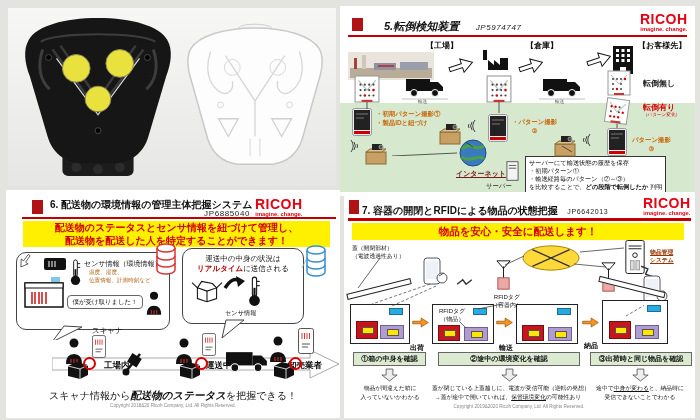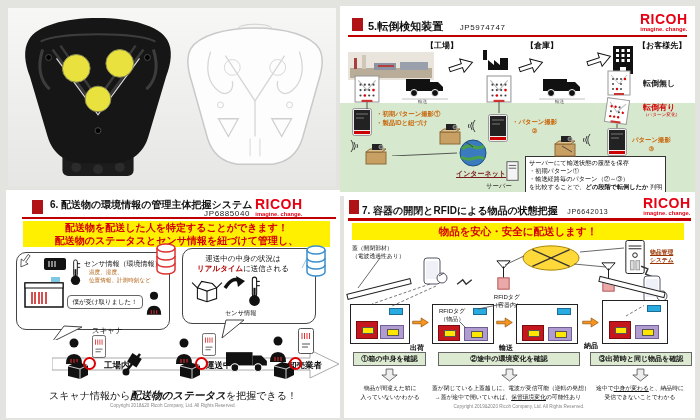--- a/index.html
+++ b/index.html
@@ -73,21 +73,21 @@
       <path d="M38 100 L58 100 L48 118 Z M112 100 L92 100 L102 118 Z" fill="none" stroke="#cfcfcf" stroke-width="1.3"></path>
       <path d="M70 120 L70 138 M80 120 L80 138" stroke="#d6d6d6" fill="none"></path>
       <circle cx="40" cy="86" r="3" fill="none" stroke="#d6d6d6"></circle>
       <circle cx="110" cy="86" r="3" fill="none" stroke="#d6d6d6"></circle>
     </svg>
   </div>
 
   <div class="panel" style="left:340px;top:6px;width:355px;height:190px;">
     <div class="band" style="left:0;top:97px;width:355px;height:89px;"></div>
     <div class="sq" style="left:12px;top:12px;width:11px;height:13px;"></div>
-    <div class="a nw" style="left:28px;top:10px;">
+    <div class="a nw" style="left:44px;top:10px;font-style:italic;">
       <span class="title" style="font-size:11px;">5.転倒検知装置</span>
       <span class="pat" style="margin-left:12px;">JP5974747</span>
     </div>
     <div class="logo" style="left:300px;top:6px;">
       <span class="r">RICOH</span>
       <span class="t">imagine. change.</span>
     </div>
     <div class="rule" style="left:8px;top:29px;width:339px;"></div>
 
     <div class="a loc" style="left:86px;top:34px;">【工場】</div>
@@ -330,22 +330,22 @@
   <div class="panel" style="left:6px;top:190px;width:334px;height:228px;">
     <div class="sq" style="left:26px;top:10px;width:11px;height:14px;"></div>
     <div class="a title" style="left:44px;top:8px;font-size:10px;">6. 配送物の環境情報の管理主体把握システム</div>
     <div class="a pat" style="left:182px;top:19px;width:62px;text-align:right;">JP6885040</div>
     <div class="logo" style="left:249px;top:7px;">
       <span class="r">RICOH</span>
       <span class="t">imagine. change.</span>
     </div>
     <div class="rule" style="left:16px;top:27px;width:314px;"></div>
     <div class="banner" style="left:17px;top:31px;width:307px;height:26px;font-size:10px;line-height:13px;">
+      <div>配送物のステータスとセンサ情報を紐づけて管理し、</div>
       <div>配送物を配送した人を特定することができます！</div>
-      <div>配送物のステータスとセンサ情報を紐づけて管理し、</div>
     </div>
 
     <div class="bubble" style="left:10px;top:62px;width:152px;height:76px;">
       <svg class="a" style="left:26px;top:4px;" width="24" height="14" viewBox="0 0 24 14">
         <rect x="1" y="1" width="22" height="12" rx="2" fill="#111"></rect>
         <g stroke="#fff">
             <line x1="6" y1="4" x2="6" y2="10"></line>
             <line x1="9" y1="4" x2="9" y2="10"></line>
             <line x1="12" y1="4" x2="12" y2="10"></line>
           </g>
@@ -389,21 +389,21 @@
             <line x1="13" y1="21" x2="13" y2="25"></line>
           </g>
       </svg>
     </div>
     <svg class="a" style="left:148px;top:52px;" width="24" height="34" viewBox="0 0 24 34">
       <path d="M3 6 v22 a9 4 0 0 0 18 0 V6" fill="#fff" stroke="#d33" stroke-width="1.5"></path>
       <ellipse cx="12" cy="6" rx="9" ry="4" fill="#fff" stroke="#d33" stroke-width="1.5"></ellipse>
       <path d="M3 14 a9 4 0 0 0 18 0 M3 21 a9 4 0 0 0 18 0" fill="none" stroke="#d33" stroke-width="1.5"></path>
     </svg>
 
-    <div class="bubble" style="left:176px;top:58px;width:120px;height:74px;padding-left:12px;">
+    <div class="bubble" style="left:176px;top:58px;width:120px;height:74px;">
       <div class="a nw" style="left:0;top:5px;width:120px;text-align:center;font-size:7.5px;">運送中の中身の状況は</div>
       <div class="a nw" style="left:0;top:15px;width:120px;text-align:center;font-size:7.5px;">
         <span style="font-weight:bold;color:#b00000;">リアルタイム</span><span>に送信される</span>
       </div>
       <svg class="a" style="left:8px;top:28px;" width="32" height="26" viewBox="0 0 30 24">
         <path d="M6 10 L15 13 L24 10 L24 20 L15 23 L6 20 Z" fill="#fff" stroke="#111"></path>
         <path d="M6 10 L1 5 M24 10 L29 5 M15 13 L15 23 M6 10 L10 4 L20 6 L24 10" fill="none" stroke="#111"></path>
       </svg>
       <svg class="a" style="left:40px;top:24px;" width="24" height="18" viewBox="0 0 24 18">
         <path d="M2 15 Q10 3 16 8" stroke="#111" stroke-width="3.5" fill="none"></path>

